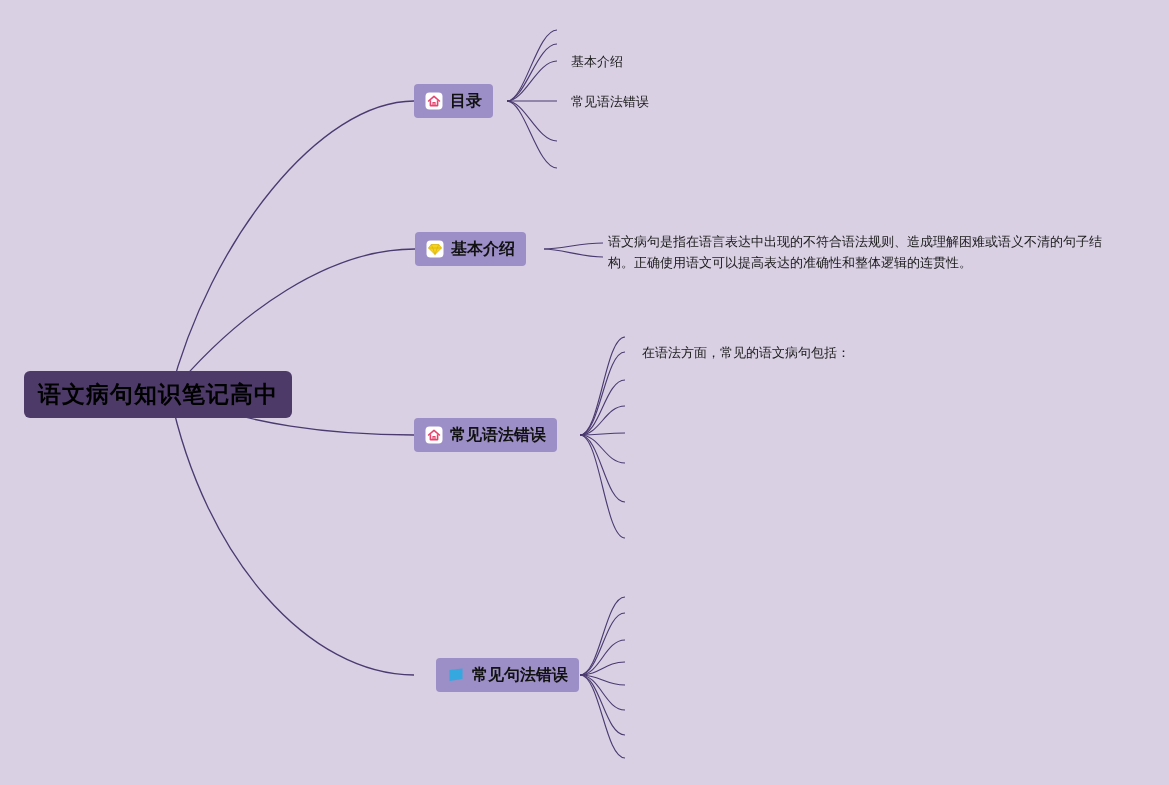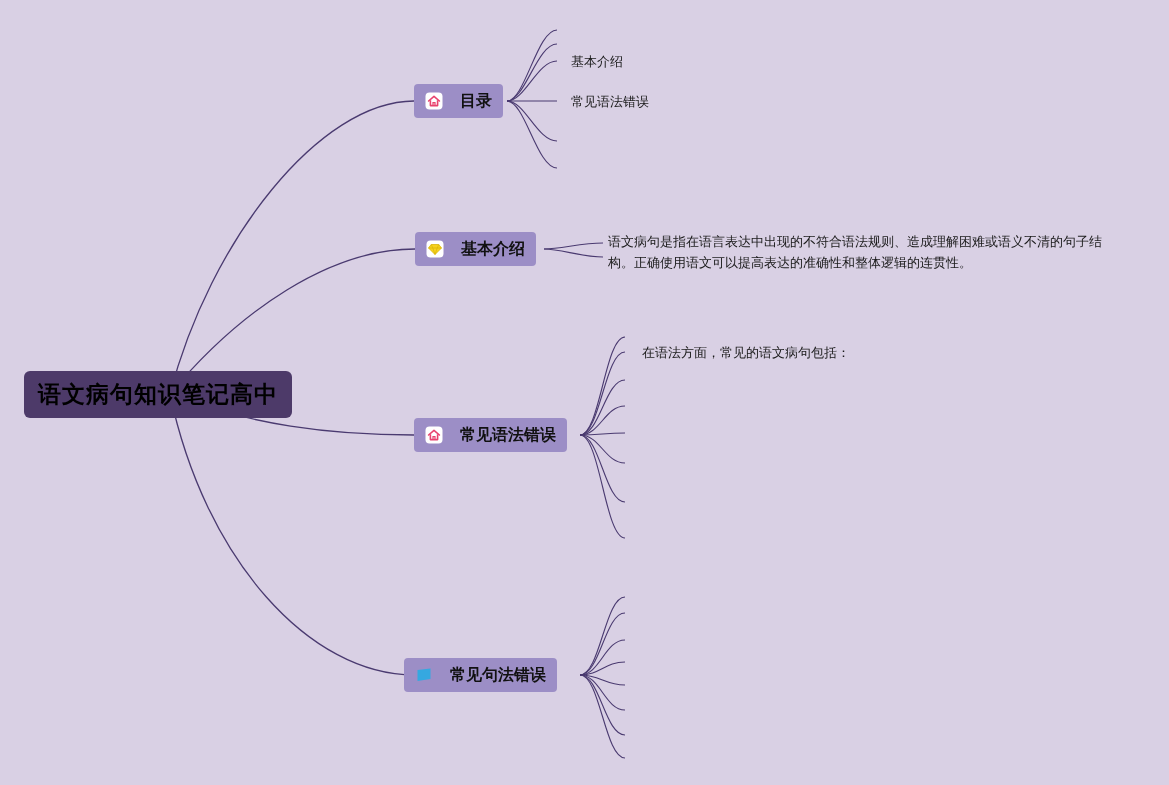--- a/index.html
+++ b/index.html
@@ -7,21 +7,21 @@
     width:1169px;height:785px;
     background:#d9d0e4;
     position:relative;
     overflow:hidden;
     font-family:"Liberation Sans","DejaVu Sans",sans-serif;
   }
   .canvas{position:absolute;inset:0;}
   svg.lines{position:absolute;left:0;top:0;z-index:0;}
   .node{
     position:absolute;
-    display:flex;align-items:center;gap:17px;
+    display:flex;align-items:center;gap:7px;
     box-sizing:border-box;
     z-index:2;
     cursor:pointer;
     white-space:nowrap;
   }
   .root-node{
     background:#4d3a69;
     border-radius:6px;
     padding:8px 14px;
     font-size:23px;
@@ -136,21 +136,21 @@
       <svg width="18" height="18" viewBox="0 0 18 18">
         <rect x="0.5" y="0.5" width="17" height="17" rx="4" fill="#ffffff"></rect>
         <path d="M3.6 9 L9 4.3 L14.4 9" stroke="#e8436e" stroke-width="1.6" fill="none" stroke-linecap="round" stroke-linejoin="round"></path>
         <path d="M5.4 8.2 V13.6 H12.6 V8.2" stroke="#e8436e" stroke-width="1.6" fill="none" stroke-linejoin="round"></path>
         <path d="M8 13.6 V10.7 H10 V13.6" stroke="#e8436e" stroke-width="1.2" fill="none"></path>
       </svg>
     </span>
     <span>常见语法错误</span>
   </div>
 
-  <div class="node branch-node" style="left:404px;top:658px;">
+  <div class="node branch-node" style="left:436px;top:658px;">
     <span class="badge">
       <svg width="18" height="18" viewBox="0 0 18 18">
         <path d="M2.5 4 L15.5 2.5 V13 L2.5 15 Z" fill="#35a8e0"></path>
       </svg>
     </span>
     <span>常见句法错误</span>
   </div>
 
   <div class="child-text" style="left:571px;top:53px;">基本介绍</div>
   <div class="child-text" style="left:571px;top:93px;">常见语法错误</div>

